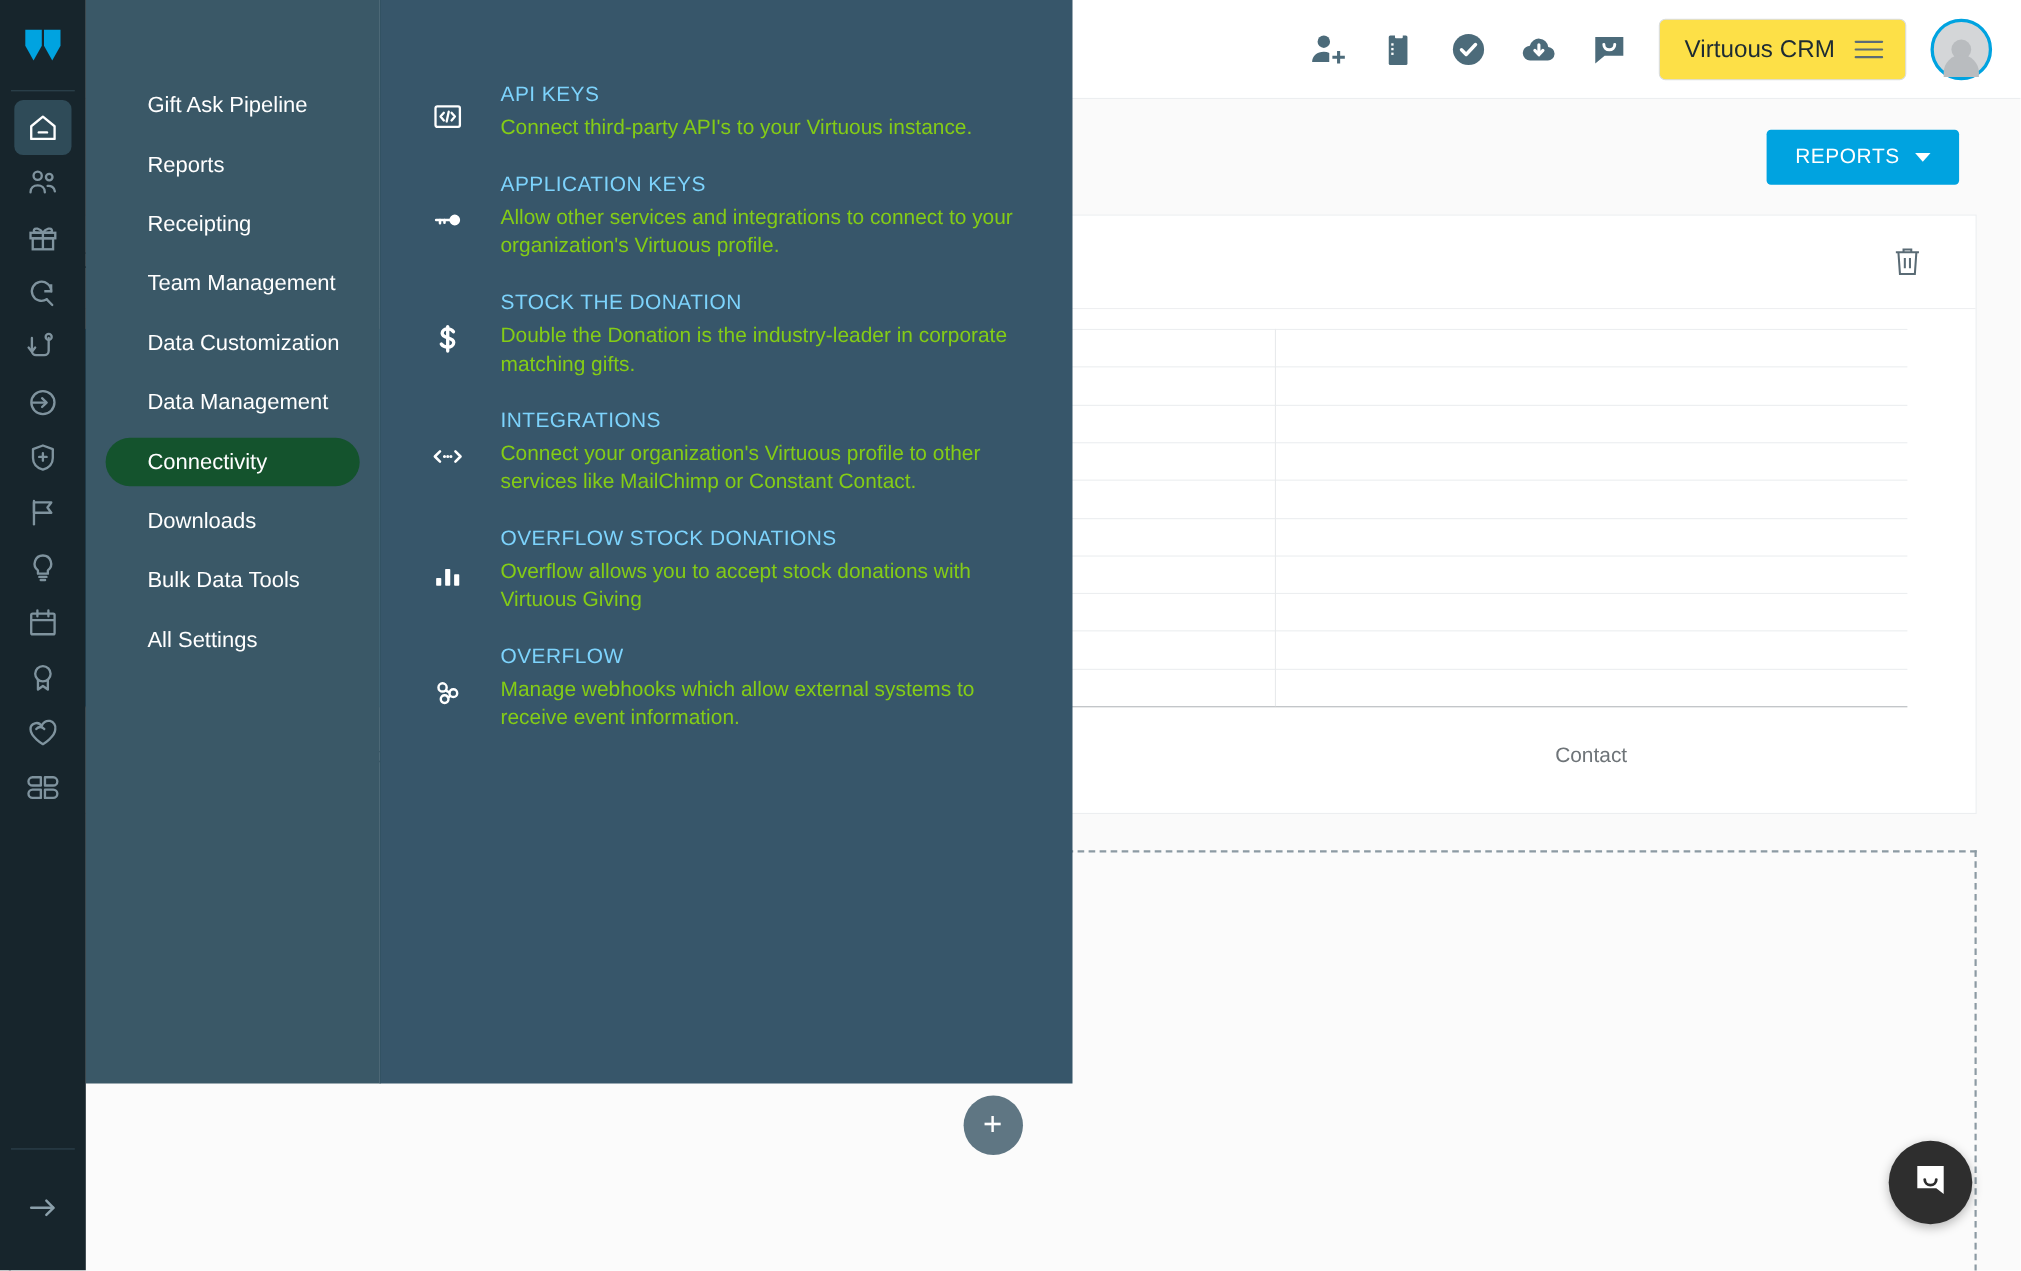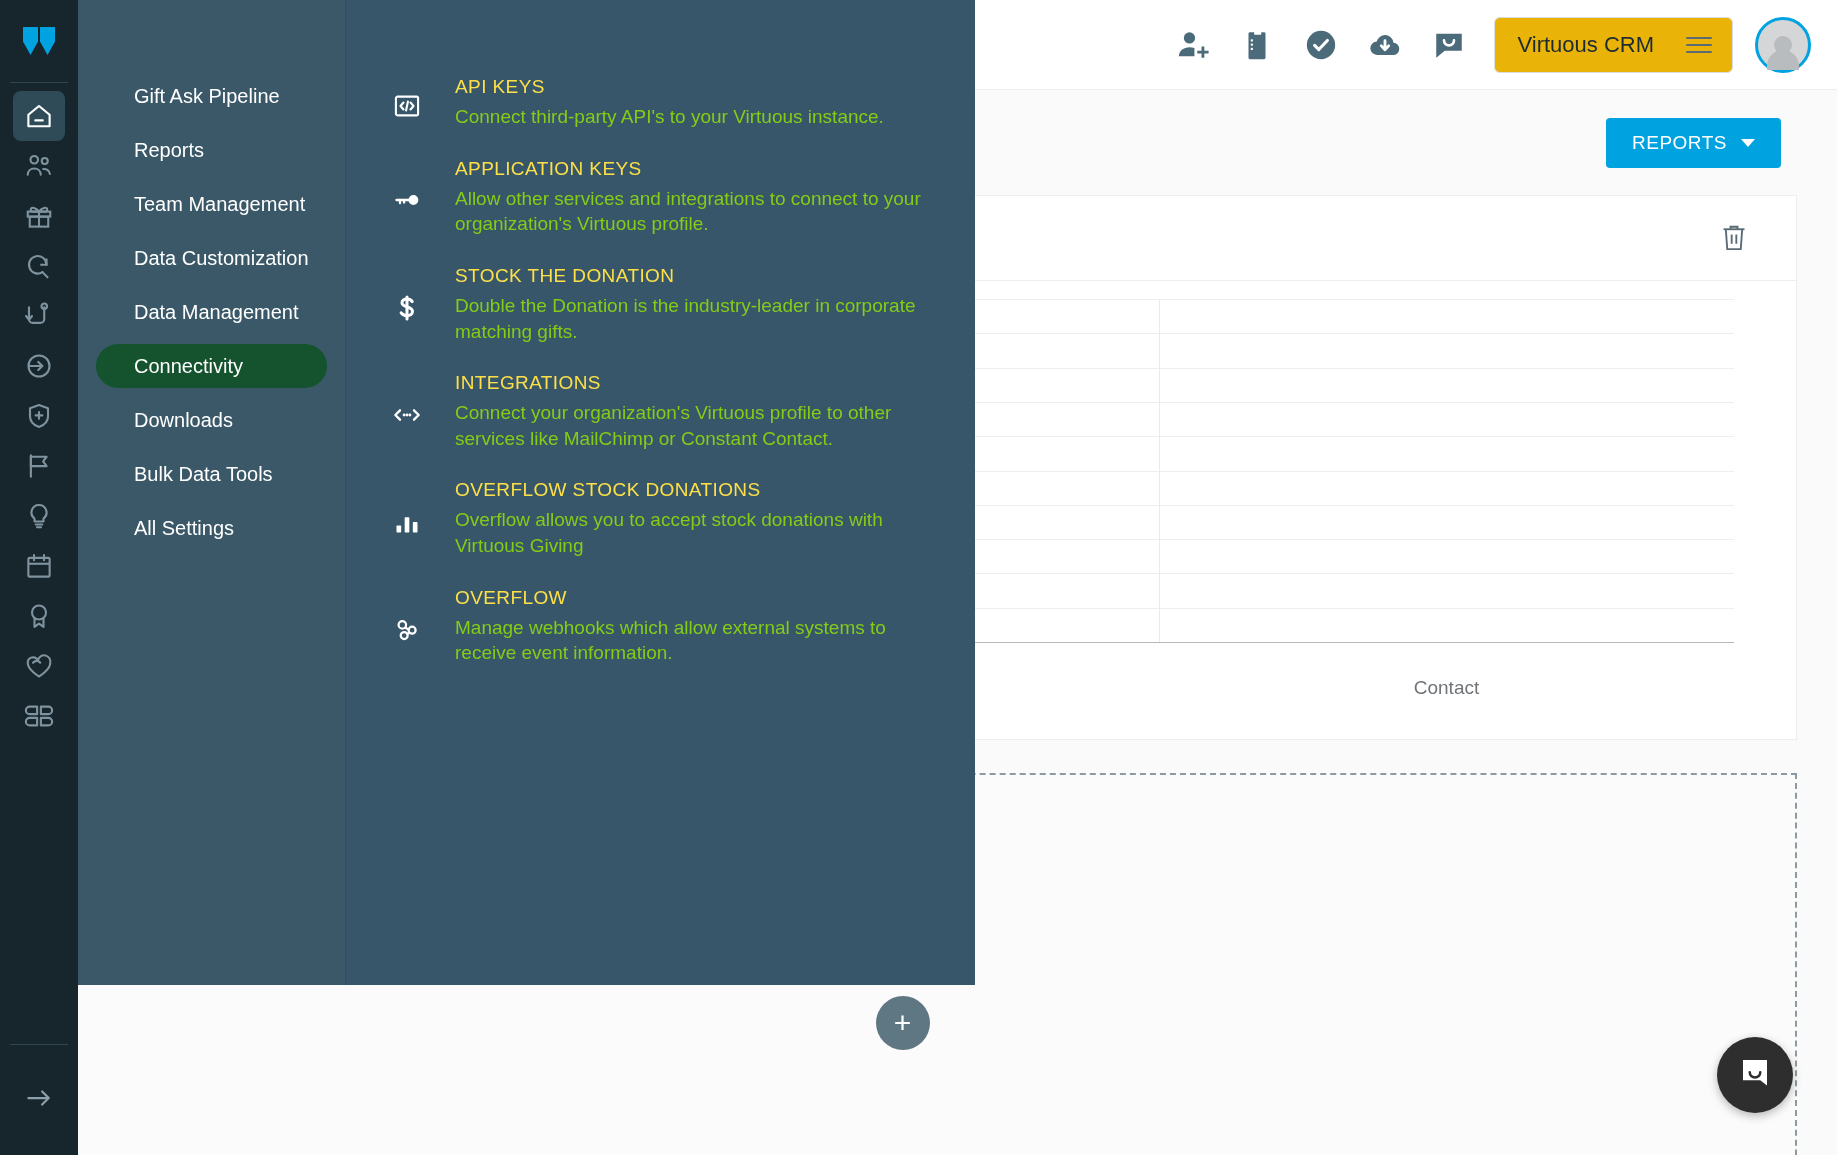--- a/index.html
+++ b/index.html
@@ -23,23 +23,23 @@
     display: flex; align-items: center; justify-content: flex-end;
     padding-right: 26px;
   }
   .topbar-icons { display: flex; align-items: center; gap: 30px; margin-right: 28px; }
   .tb-ico { width: 34px; height: 34px; display: block; color: #4c6b7a; }
   .tb-ico svg { width: 34px; height: 34px; display: block; }
 
   .crm-select {
     height: 56px; min-width: 216px;
     border: 1px solid #d9dde1; border-radius: 6px;
-    background: #eab308;
+    background: #fde047;
     display: flex; align-items: center; justify-content: space-between;
-    padding: 0 20px 0 22px; gap: 32px; margin-right: 22px;
+    padding: 0 20px 0 22px; gap: 18px; margin-right: 22px;
   }
   .crm-select .crm-label { font-size: 22px; color: #1d2b33; white-space: nowrap; }
   .hamburger { display: flex; flex-direction: column; gap: 5px; width: 26px; }
   .hamburger i { display: block; height: 2px; background: #5b6b75; border-radius: 1px; }
 
   .avatar {
     width: 56px; height: 56px; border-radius: 50%;
     border: 3px solid #00a3e0; background: #d4d6d8;
     display: flex; align-items: flex-end; justify-content: center;
     overflow: hidden;
@@ -168,21 +168,21 @@
     content: ""; position: absolute; left: 0; top: 0; bottom: 0; width: 1px; background: #31505f;
   }
   .detail-item { display: flex; padding: 0 30px 0 48px; margin-bottom: 28px; }
   .detail-icon {
     flex: 0 0 62px; color: #ffffff;
     display: flex; align-items: center; justify-content: flex-start;
     padding-top: 6px;
   }
   .detail-icon svg { width: 28px; height: 28px; display: block; }
   .detail-text { flex: 1; }
-  .detail-title { font-size: 19px; color: #fde047; letter-spacing: .4px; margin-bottom: 6px; }
+  .detail-title { font-size: 19px; color: #7dd3fc; letter-spacing: .4px; margin-bottom: 6px; }
   .detail-desc { font-size: 19px; color: #84cc16; line-height: 1.35; max-width: 480px; }
 </style>
 </head>
 <body>
 
 <div class="app">
 
   <div class="main-area">
 
     <div class="topbar">
@@ -312,20 +312,23 @@
   <div class="megamenu">
 
     <div class="menu-col">
       <div class="menu-item">
           <span>Gift Ask Pipeline</span>
         </div>
       <div class="menu-item">
           <span>Reports</span>
         </div>
       <div class="menu-item">
+          <span>Receipting</span>
+        </div>
+      <div class="menu-item">
           <span>Team Management</span>
         </div>
       <div class="menu-item">
           <span>Data Customization</span>
         </div>
       <div class="menu-item">
           <span>Data Management</span>
         </div>
       <div class="menu-item active">
           <span>Connectivity</span>

